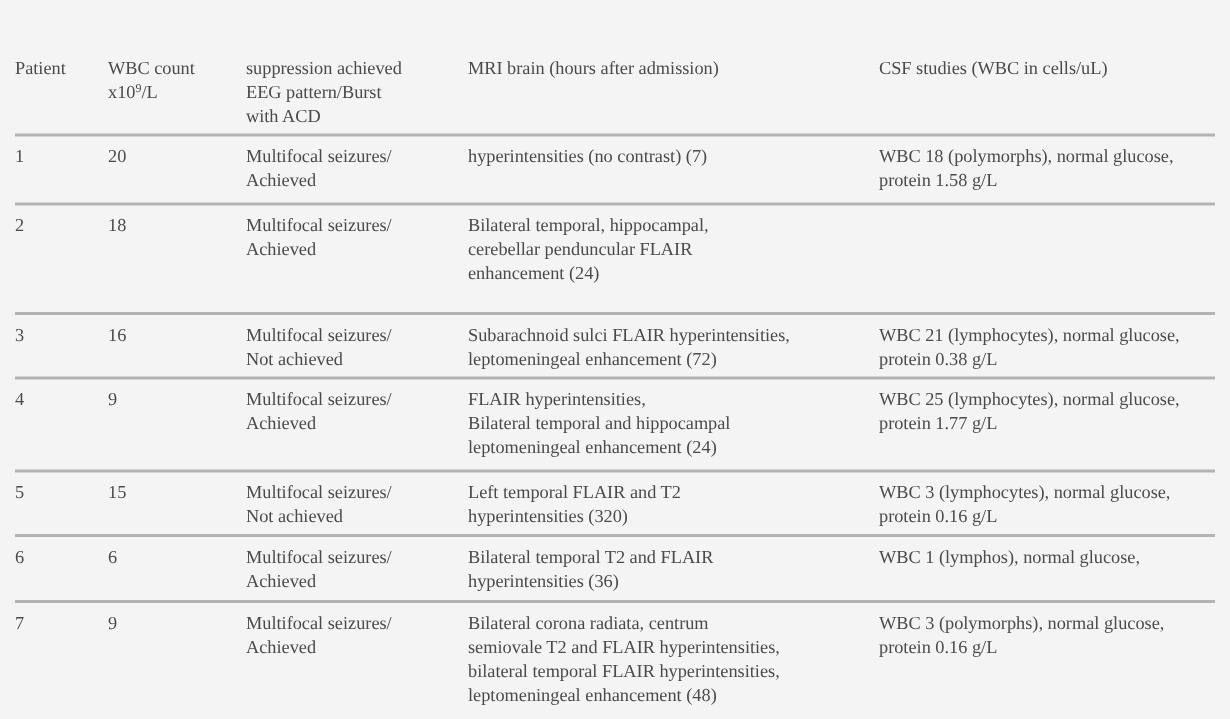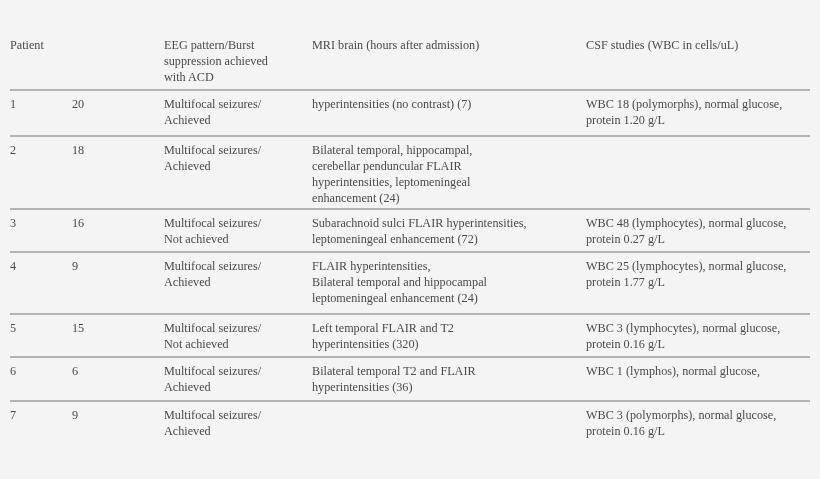--- a/index.html
+++ b/index.html
@@ -24,73 +24,76 @@
   .c4 { left: 576px; }
   .line { display: block; }
   sup { font-size: 8px; line-height: 0; vertical-align: 4px; }
 </style>
 </head>
 <body>
 
 <div class="table">
   <div class="hdr">
     <div class="cell c0">Patient</div>
+    <div class="cell c1">
+      <span class="line">WBC count</span>
+      <span class="line"><span>x10</span><sup>9</sup><span>/L</span></span>
+    </div>
     <div class="cell c2">
+      <span class="line">suppression achieved</span>
       <span class="line">EEG pattern/Burst</span>
-      <span class="line">suppression achieved</span>
       <span class="line">with ACD</span>
     </div>
     <div class="cell c3">MRI brain (hours after admission)</div>
     <div class="cell c4">CSF studies (WBC in cells/uL)</div>
   </div>
 
   <div id="rows">
       <div class="row" style="top: 89px; height: 46px;">
         <div class="cell c0">1</div>
         <div class="cell c1">20</div>
         <div class="cell c2">
           <span class="line">Multifocal seizures/</span>
           <span class="line">Achieved</span>
         </div>
         <div class="cell c3">
           <span class="line">hyperintensities (no contrast) (7)</span>
         </div>
         <div class="cell c4">
           <span class="line">WBC 18 (polymorphs), normal glucose,</span>
-          <span class="line">protein 1.20 g/L</span>
+          <span class="line">protein 1.58 g/L</span>
         </div>
       </div>
       <div class="row" style="top: 135px; height: 73px;">
         <div class="cell c0">2</div>
         <div class="cell c1">18</div>
         <div class="cell c2">
           <span class="line">Multifocal seizures/</span>
           <span class="line">Achieved</span>
         </div>
         <div class="cell c3">
           <span class="line">Bilateral temporal, hippocampal,</span>
           <span class="line">cerebellar penduncular FLAIR</span>
-          <span class="line">hyperintensities, leptomeningeal</span>
           <span class="line">enhancement (24)</span>
         </div>
       </div>
       <div class="row" style="top: 208px; height: 43px;">
         <div class="cell c0">3</div>
         <div class="cell c1">16</div>
         <div class="cell c2">
           <span class="line">Multifocal seizures/</span>
           <span class="line">Not achieved</span>
         </div>
         <div class="cell c3">
           <span class="line">Subarachnoid sulci FLAIR hyperintensities,</span>
           <span class="line">leptomeningeal enhancement (72)</span>
         </div>
         <div class="cell c4">
-          <span class="line">WBC 48 (lymphocytes), normal glucose,</span>
-          <span class="line">protein 0.27 g/L</span>
+          <span class="line">WBC 21 (lymphocytes), normal glucose,</span>
+          <span class="line">protein 0.38 g/L</span>
         </div>
       </div>
       <div class="row" style="top: 251px; height: 62px;">
         <div class="cell c0">4</div>
         <div class="cell c1">9</div>
         <div class="cell c2">
           <span class="line">Multifocal seizures/</span>
           <span class="line">Achieved</span>
         </div>
         <div class="cell c3">
@@ -134,19 +137,25 @@
           <span class="line">WBC 1 (lymphos), normal glucose,</span>
         </div>
       </div>
       <div class="row" style="top: 400px; height: 79px;">
         <div class="cell c0">7</div>
         <div class="cell c1">9</div>
         <div class="cell c2">
           <span class="line">Multifocal seizures/</span>
           <span class="line">Achieved</span>
         </div>
+        <div class="cell c3">
+          <span class="line">Bilateral corona radiata, centrum</span>
+          <span class="line">semiovale T2 and FLAIR hyperintensities,</span>
+          <span class="line">bilateral temporal FLAIR hyperintensities,</span>
+          <span class="line">leptomeningeal enhancement (48)</span>
+        </div>
         <div class="cell c4">
           <span class="line">WBC 3 (polymorphs), normal glucose,</span>
           <span class="line">protein 0.16 g/L</span>
         </div>
       </div>
     </div>
 </div>
 
 </body></html>

